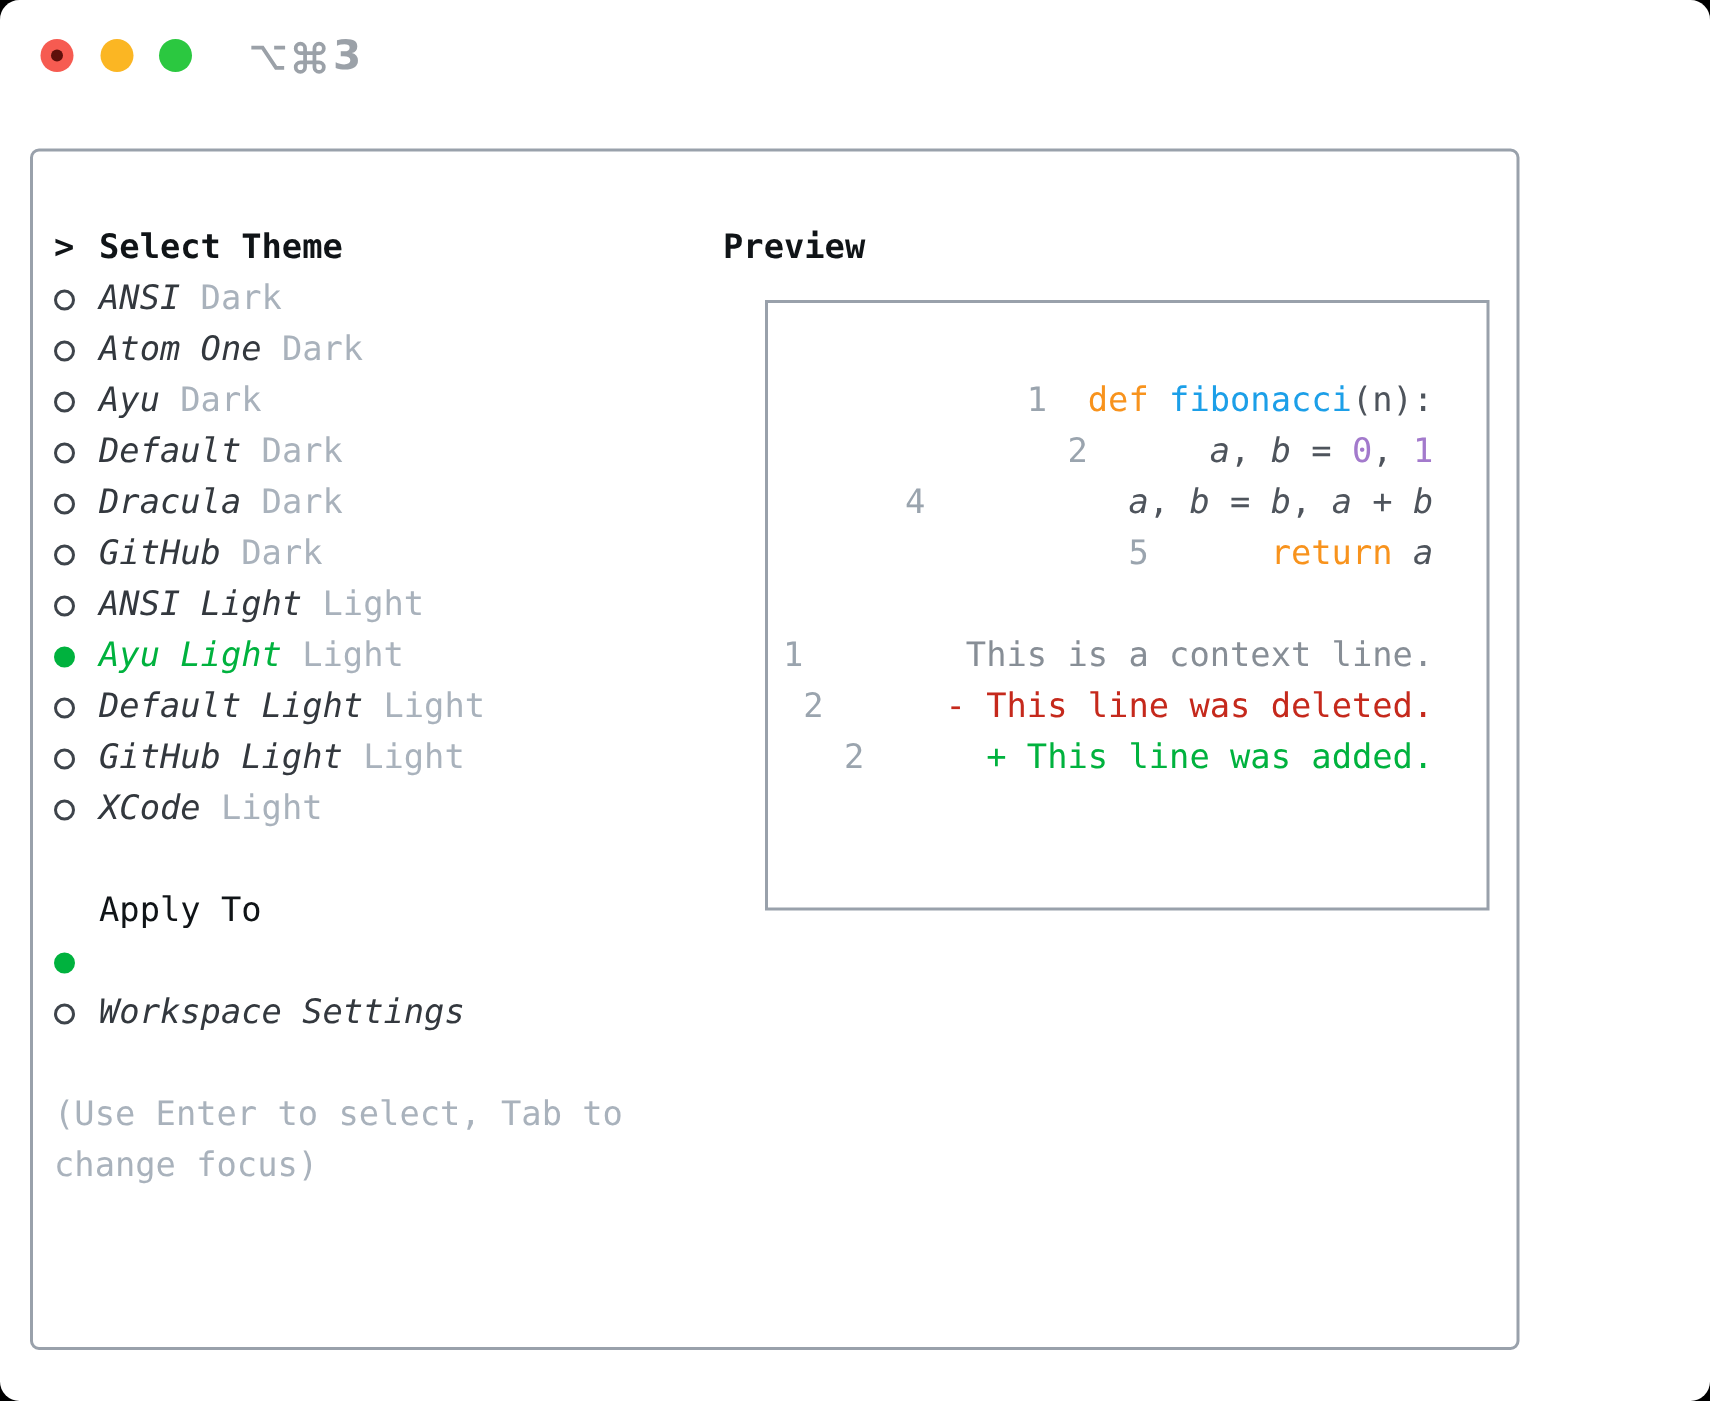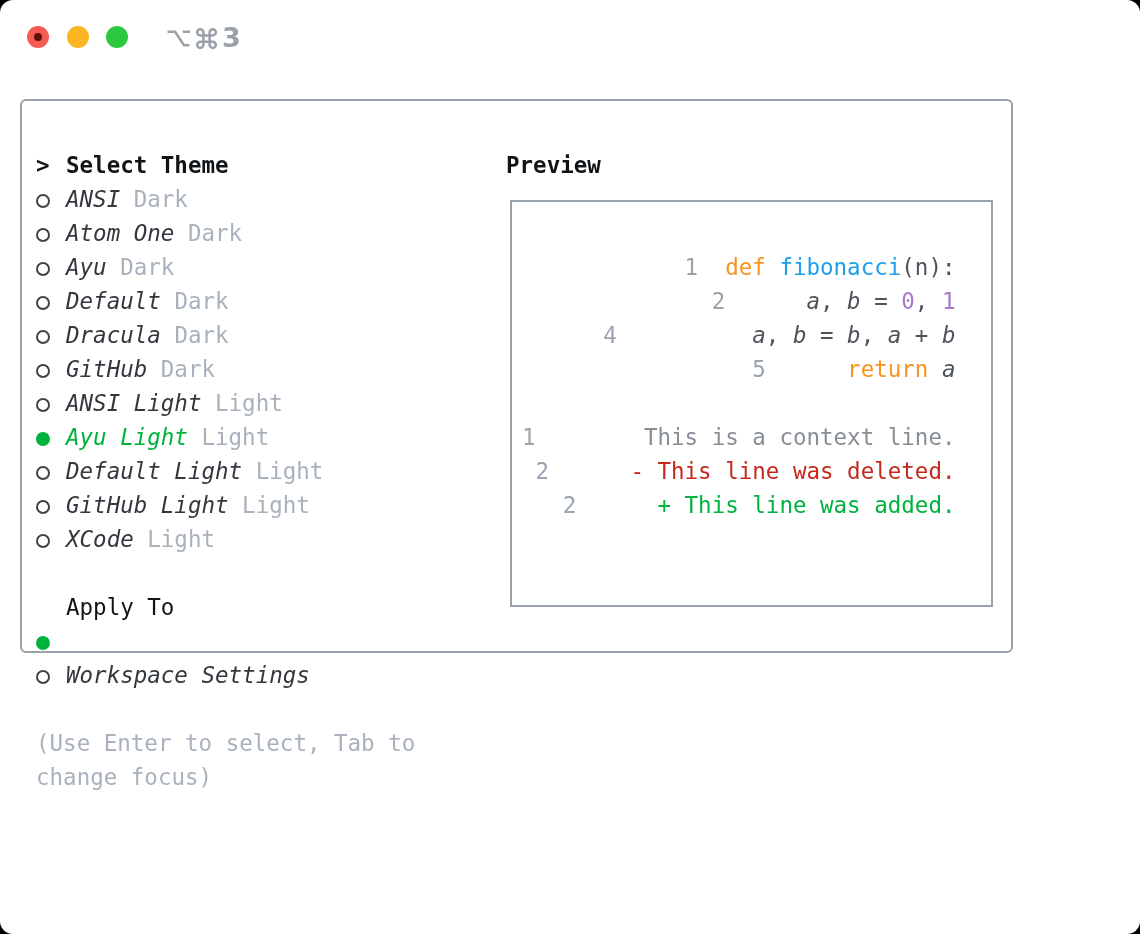--- a/index.html
+++ b/index.html
@@ -13,39 +13,39 @@
   .tbtn.close{left:27px;background:var(--t-red);}
   .tbtn.close::after{content:"";position:absolute;left:7px;top:7px;width:8px;height:8px;
                      border-radius:50%;background:#5E100B;}
   .tbtn.min{left:67px;background:var(--t-yellow);}
   .tbtn.max{left:106px;background:var(--t-green);}
   .title{position:absolute;left:166px;top:23px;height:30px;display:flex;align-items:center;
          gap:3px;color:var(--title-gray);}
   .tkey{font:bold 27px "DejaVu Sans",sans-serif;line-height:30px;}
 
   
-  .panel{position:absolute;left:20px;top:99px;width:993px;height:554px;box-sizing:border-box;
+  .panel{position:absolute;left:20px;top:99px;width:993px;height:801px;box-sizing:border-box;
          border:2px solid var(--border);border-radius:6px;background:#fff;}
 
   .line{height:34px;line-height:34px;font-size:22.5px;white-space:pre;color:var(--text);}
   .leftcol{position:absolute;left:14px;top:47px;}
   .mk{display:inline-block;width:30px;}
   .prompt{font-weight:bold;color:var(--heading);}
   .circle{display:inline-block;width:14px;height:14px;box-sizing:border-box;
           border:2px solid #3E444B;border-radius:50%;vertical-align:-1px;}
   .circle.sel{background:var(--accent);border-color:var(--accent);}
   .row.sel .label{color:var(--accent);}
   .label{color:var(--text);font-style:italic;}
   .tag{color:var(--muted);}
   .hdr{font-weight:bold;color:var(--heading);}
   .subhdr{color:var(--heading);}
   .hint{color:var(--muted);}
 
   
-  .ptitle{position:absolute;left:484px;top:47px;}
+  .ptitle{position:absolute;left:460px;top:47px;}
   .pbox{position:absolute;left:488px;top:99px;width:483px;height:407px;box-sizing:border-box;
         border:2px solid var(--border);background:#fff;text-align:right;}
   .codecol{position:absolute;left:10px;top:48px;}
 </style>
 <style id="tok-style">.t-ln{color:#9AA4AE}.t-df{color:#4E545C}.t-kw{color:#F8931D}.t-fn{color:#1C9FE8}.t-bi{color:#F4737E}.t-num{color:#A37ACC}.t-var{color:#4E545C}.t-ctx{color:#878E96}.t-del{color:#C5291C}.t-add{color:#00B23E}.t-var{font-style:italic}</style>
 </head>
 <body>
 
 <div class="screen" id="screen" style="--accent: #00B23E; --border: #99A1AB; --text: #33383E; --heading: #101417; --muted: #A9B2BC; --title-gray: #9BA1A8; --t-red: #F65B51; --t-yellow: #FBB623; --t-green: #2BC840;">
   <div class="win">

